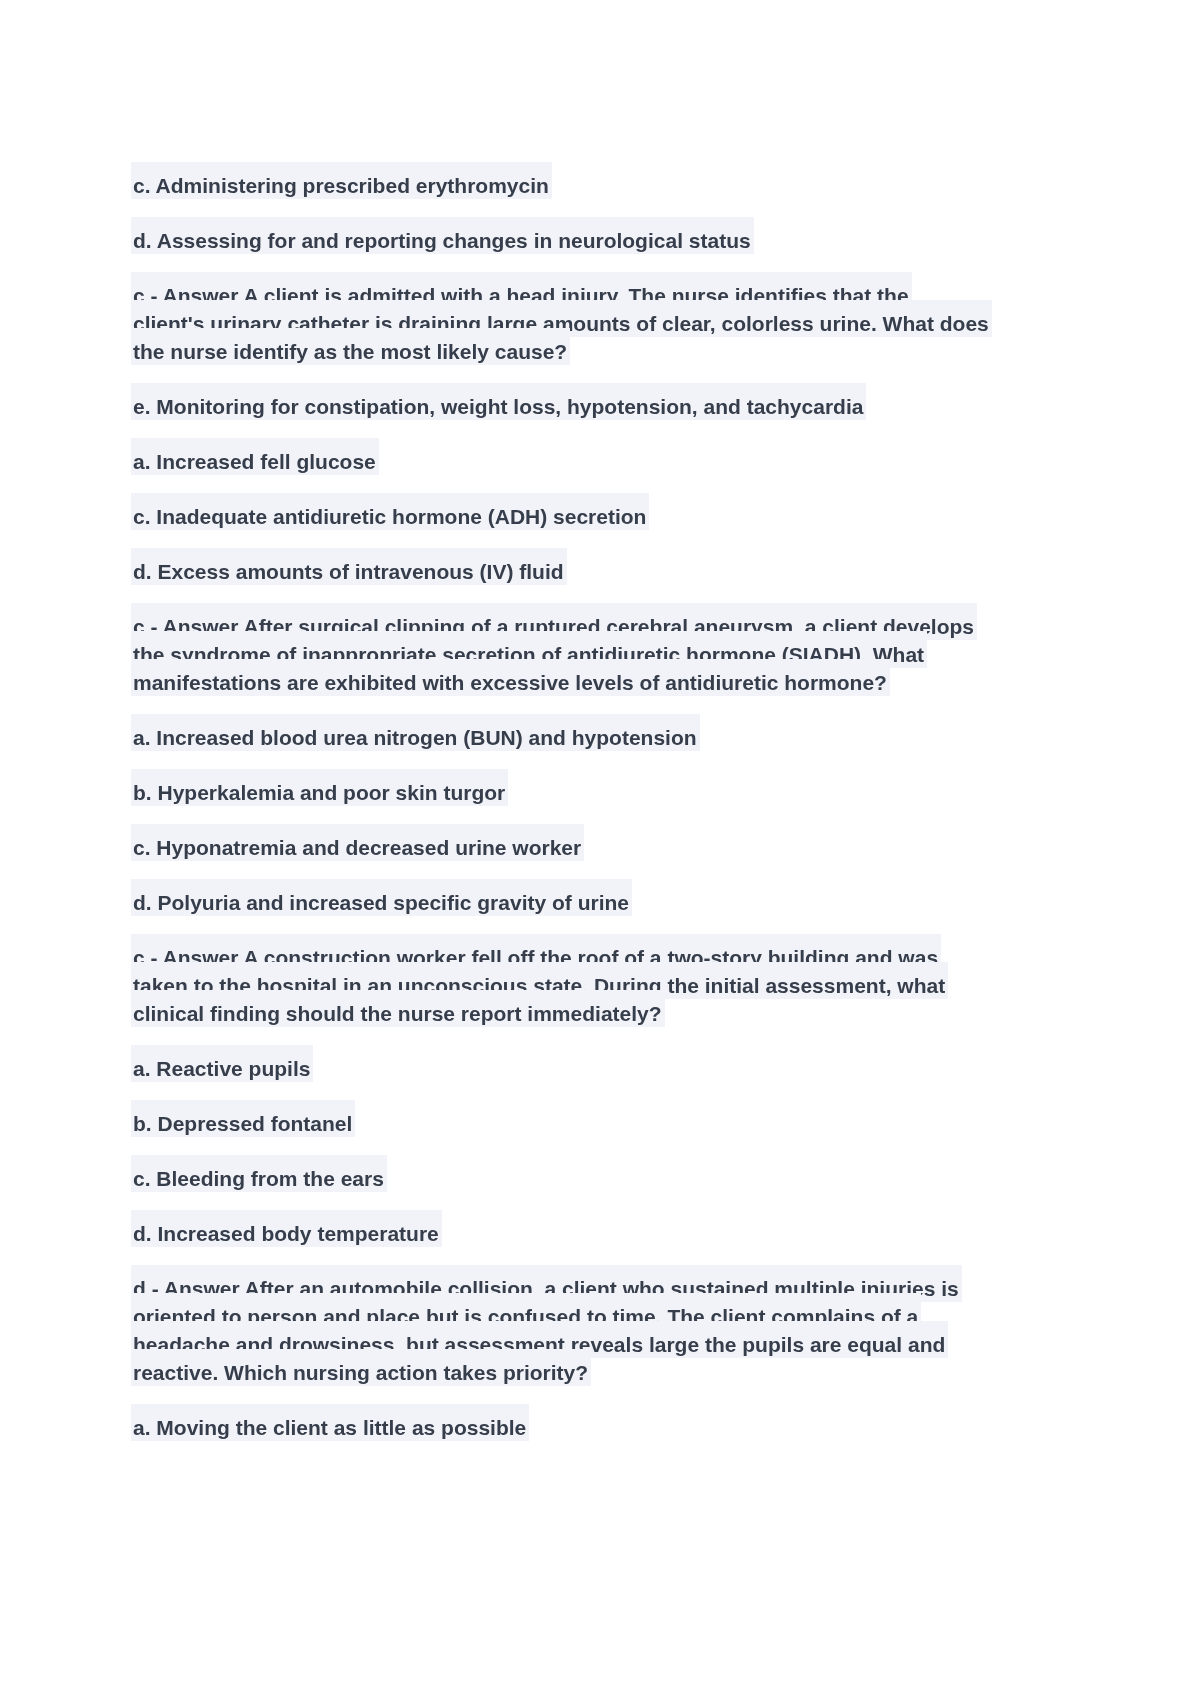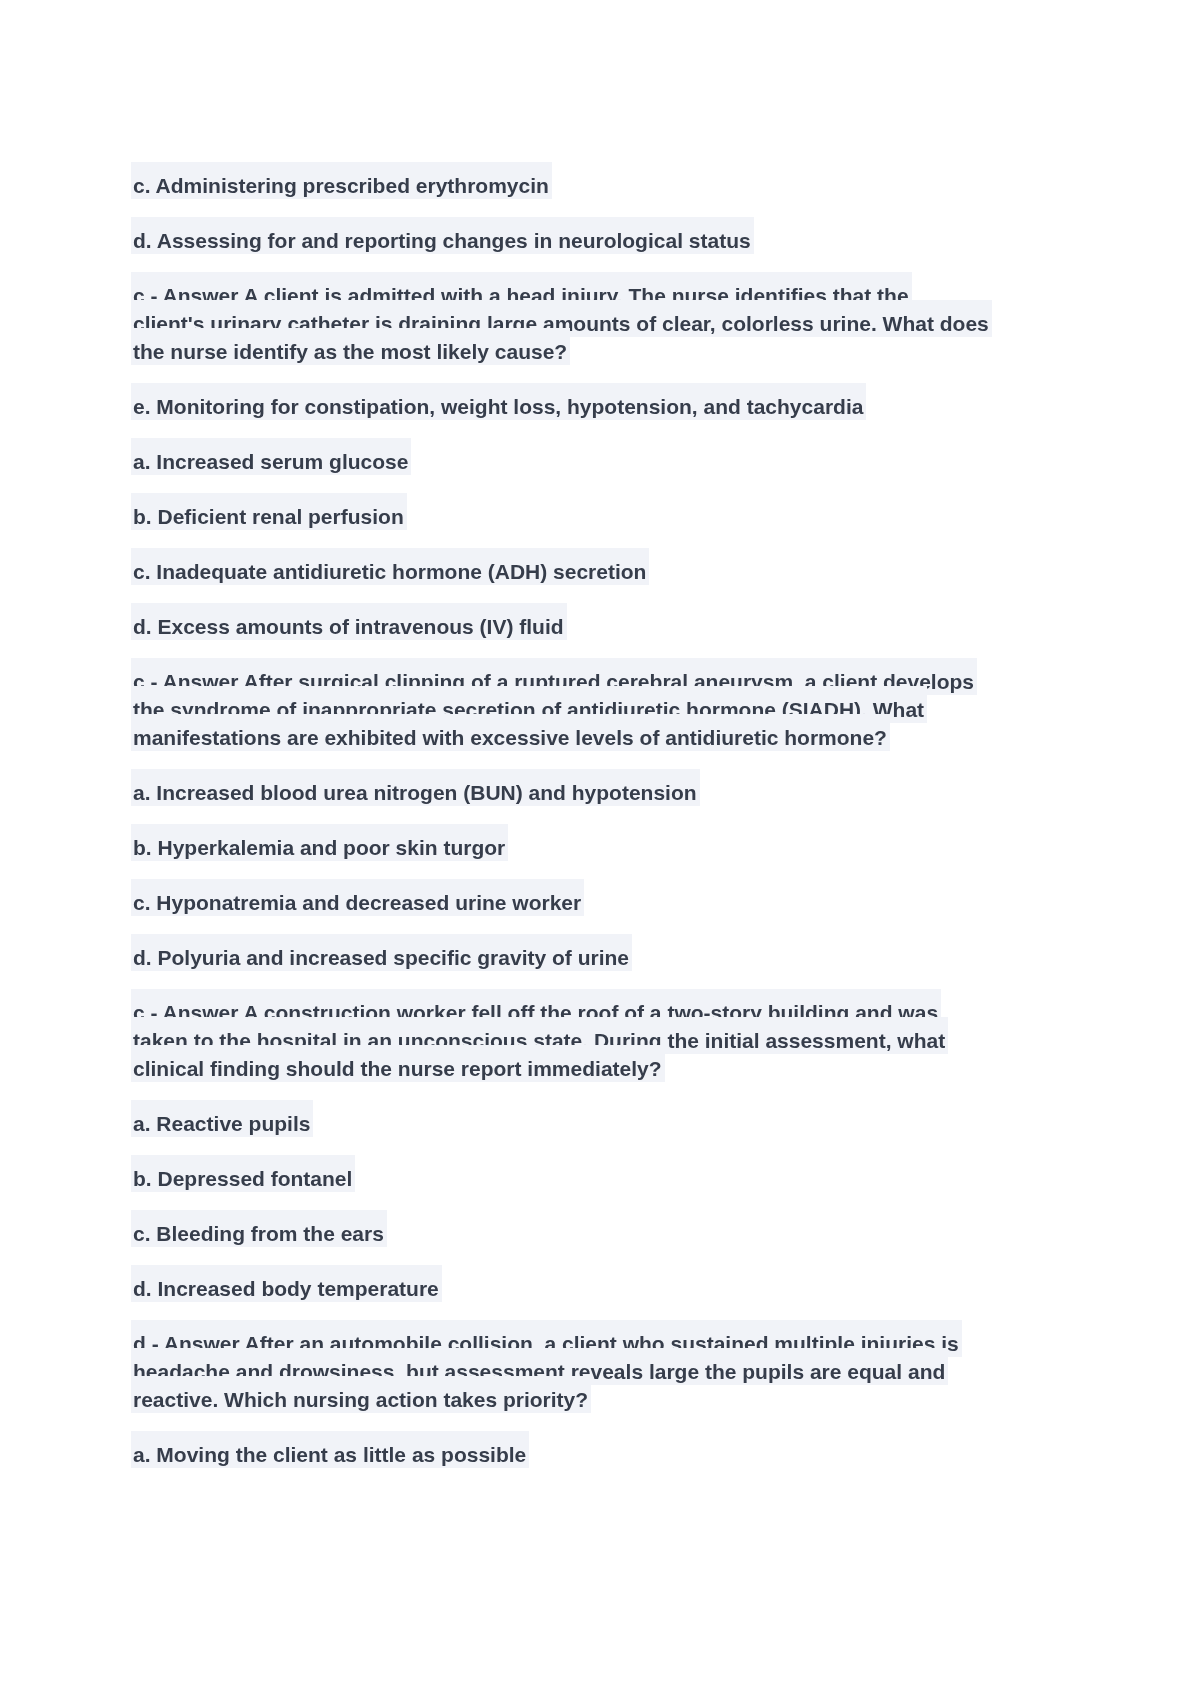--- a/index.html
+++ b/index.html
@@ -63,26 +63,23 @@
     <div class="line"><span class="hl">c - Answer A client is admitted with a head injury. The nurse identifies that the</span></div>
     <div class="line"><span class="hl">client's urinary catheter is draining large amounts of clear, colorless urine. What does</span></div>
     <div class="line"><span class="hl">the nurse identify as the most likely cause?</span></div>
   </section>
 
   <section class="para">
     <div class="line"><span class="hl">e. Monitoring for constipation, weight loss, hypotension, and tachycardia</span></div>
   </section>
 
   <section class="para">
-    <div class="line"><span class="hl">a. Increased serum glucose</span></div>
+    <div class="line"><span class="hl">a. Increased fell glucose</span></div>
   </section>
 
-  <section class="para">
-    <div class="line"><span class="hl">b. Deficient renal perfusion</span></div>
-  </section>
 
   <section class="para">
     <div class="line"><span class="hl">c. Inadequate antidiuretic hormone (ADH) secretion</span></div>
   </section>
 
   <section class="para">
     <div class="line"><span class="hl">d. Excess amounts of intravenous (IV) fluid</span></div>
   </section>
 
   <section class="para">
@@ -124,20 +121,21 @@
   <section class="para">
     <div class="line"><span class="hl">c. Bleeding from the ears</span></div>
   </section>
 
   <section class="para">
     <div class="line"><span class="hl">d. Increased body temperature</span></div>
   </section>
 
   <section class="para">
     <div class="line"><span class="hl">d - Answer After an automobile collision, a client who sustained multiple injuries is</span></div>
+    <div class="line"><span class="hl">oriented to person and place but is confused to time. The client complains of a</span></div>
     <div class="line"><span class="hl">headache and drowsiness, but assessment reveals large the pupils are equal and</span></div>
     <div class="line"><span class="hl">reactive. Which nursing action takes priority?</span></div>
   </section>
 
   <section class="para">
     <div class="line"><span class="hl">a. Moving the client as little as possible</span></div>
   </section>
 
 </main>
 

